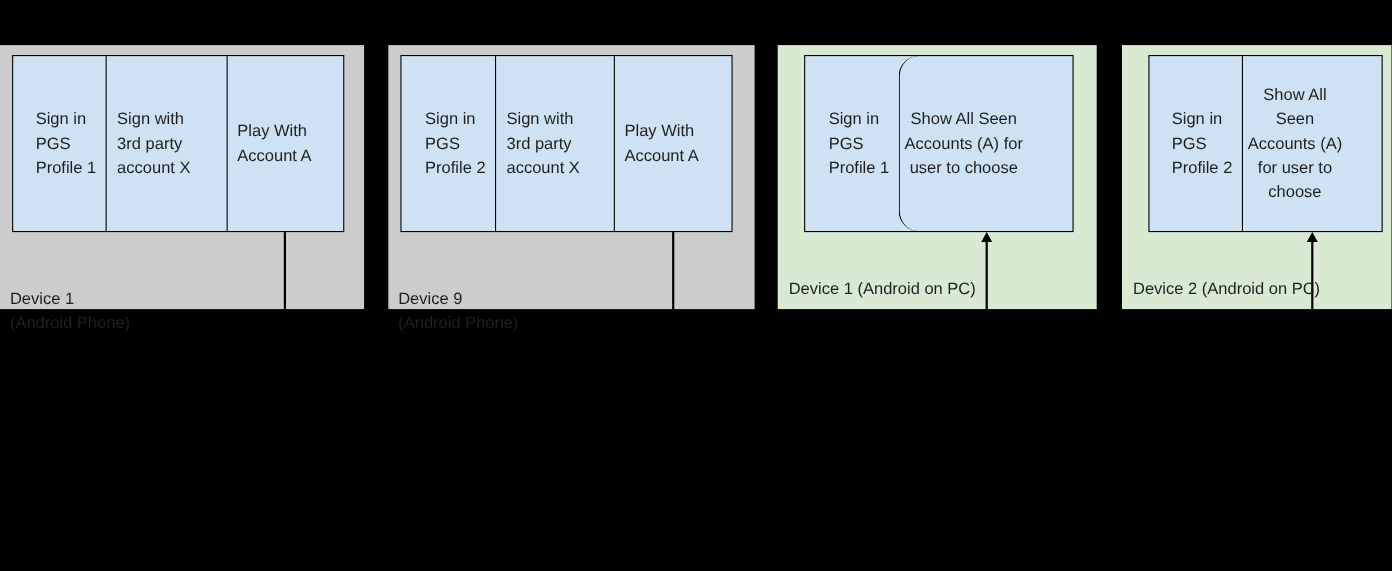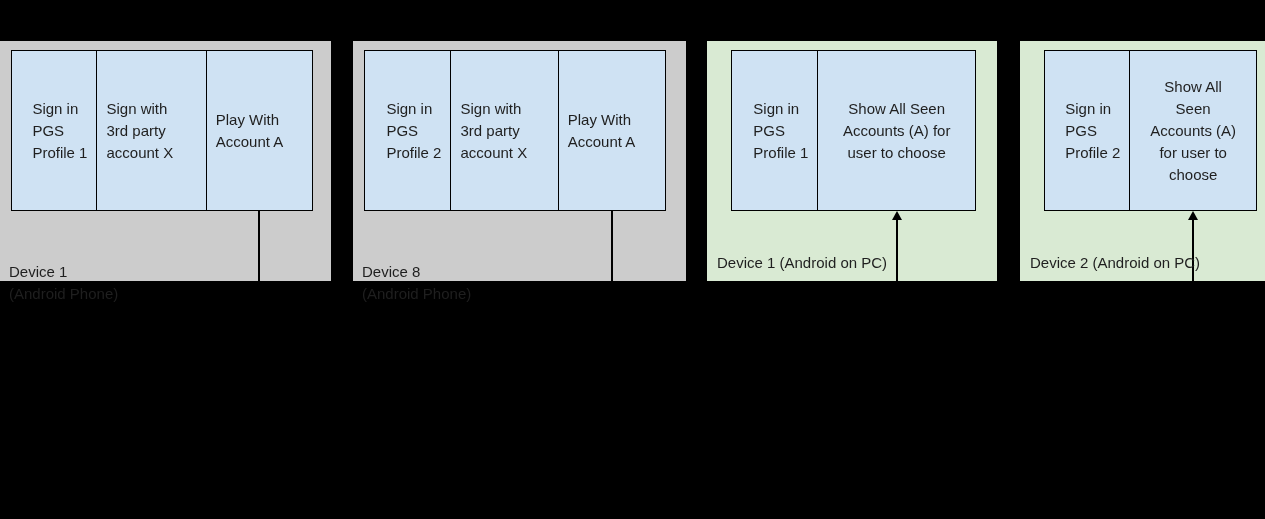--- a/index.html
+++ b/index.html
@@ -39,21 +39,21 @@
     align-items:center;
     border-left:1.5px solid var(--line);
     padding:0 9px;
   }
   .cell:first-child{border-left:none;justify-content:flex-end;}
   .cell-text{
     white-space:pre-line;
     font-size:15px;
     line-height:22px;
   }
-  .cell.center{justify-content:center;padding:0 4px;}
+  .cell.center{padding:0 4px;}
   .cell.center .cell-text{text-align:center;}
   .device-label{
     position:absolute;
     left:9px;
     font-size:15px;
     line-height:22px;
     white-space:pre-line;
   }
   .phone .device-label{top:189px;margin-top:31px;}
   .pc .device-label{top:211px;left:10px;}
@@ -85,21 +85,21 @@
   .d1 .c0{width:85px;} .d1 .c1{width:110px;} .d1 .c2{width:107px;}
   .d1 .drop-line{left:258px;}
   
   .d2{left:353px;width:333px;}
   .d2 .cells-row{left:11px;width:302px;}
   .d2 .c0{width:86px;} .d2 .c1{width:108px;} .d2 .c2{width:108px;}
   .d2 .drop-line{left:258px;}
   
   .d3{left:707px;width:290px;}
   .d3 .cells-row{left:24px;width:245px;}
-  .d3 .c0{width:86px;} .d3 .c1{width:159px;}
+  .d3 .c0{width:86px;} .d3 .c1{width:159px;border-radius:18px;}
   .d3 .up-arrow-line{left:189px;}
   .d3 .arrow-head{left:185px;}
   
   .d4{left:1020px;width:245px;}
   .d4 .cells-row{left:24px;width:213px;}
   .d4 .c0{width:85px;} .d4 .c1{width:128px;}
   .d4 .up-arrow-line{left:172px;}
   .d4 .arrow-head{left:168px;}
 </style>
 </head>
@@ -138,21 +138,21 @@
       <span class="cell-text">Sign with
 3rd party
 account X</span>
     </div>
     <div class="cell c2">
       <span class="cell-text">Play With
 Account A</span>
     </div>
   </div>
   <div class="drop-line"></div>
-  <div class="device-label">Device 8
+  <div class="device-label">Device 9
 (Android Phone)</div>
 </div>
 
 <div class="device pc d3">
   <div class="cells-row">
     <div class="cell c0">
       <span class="cell-text">Sign in
 PGS
 Profile 1</span>
     </div>

